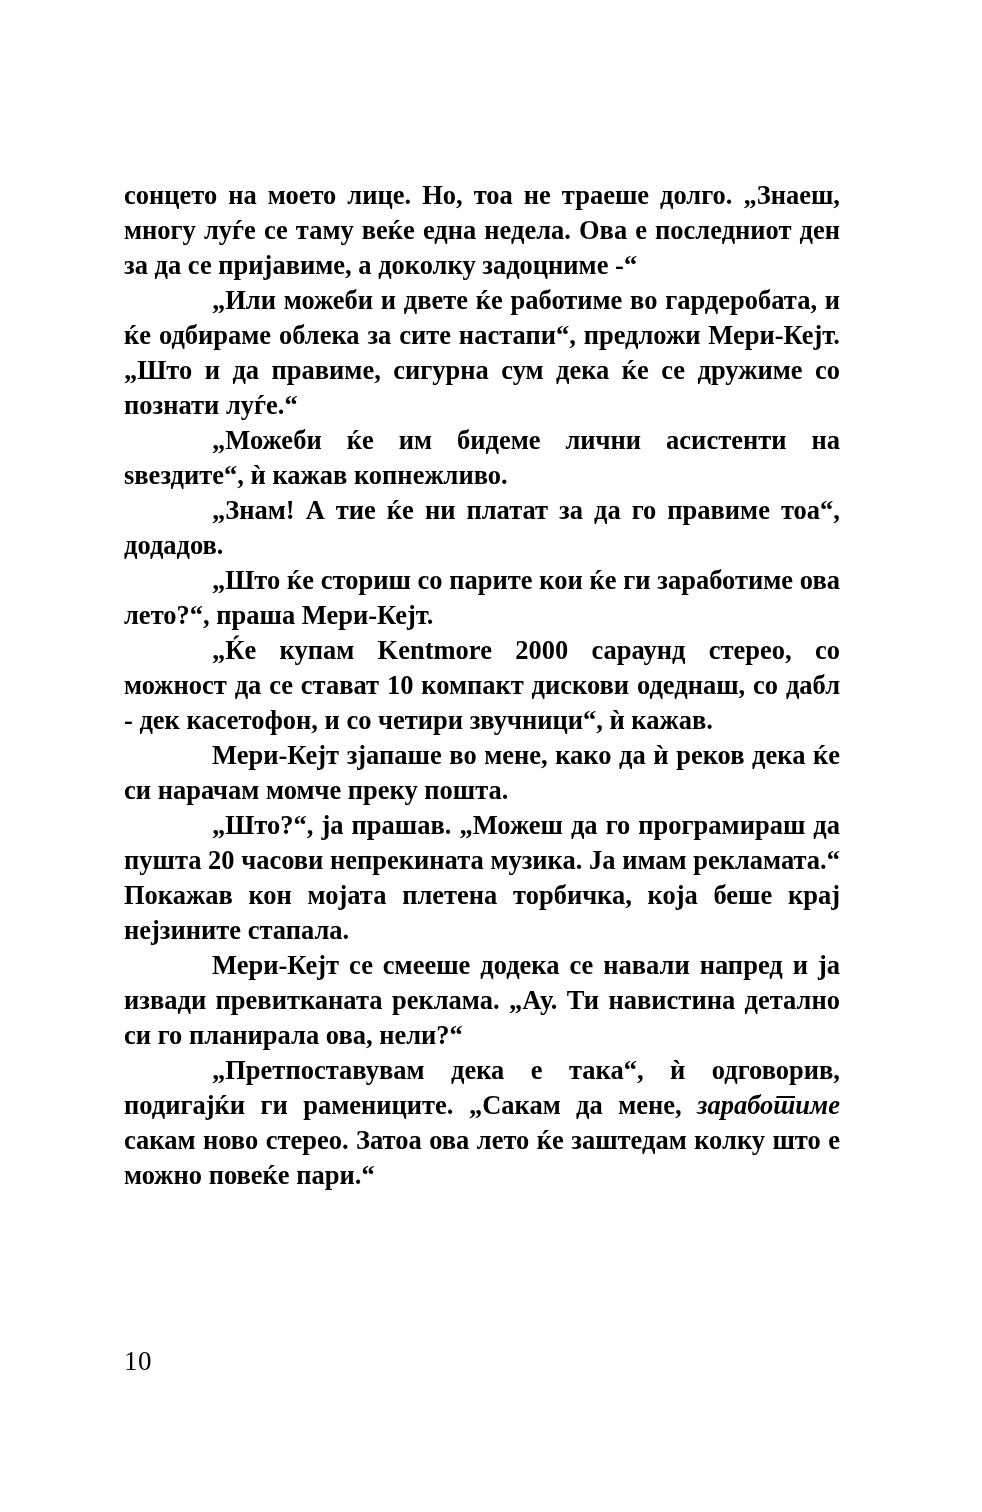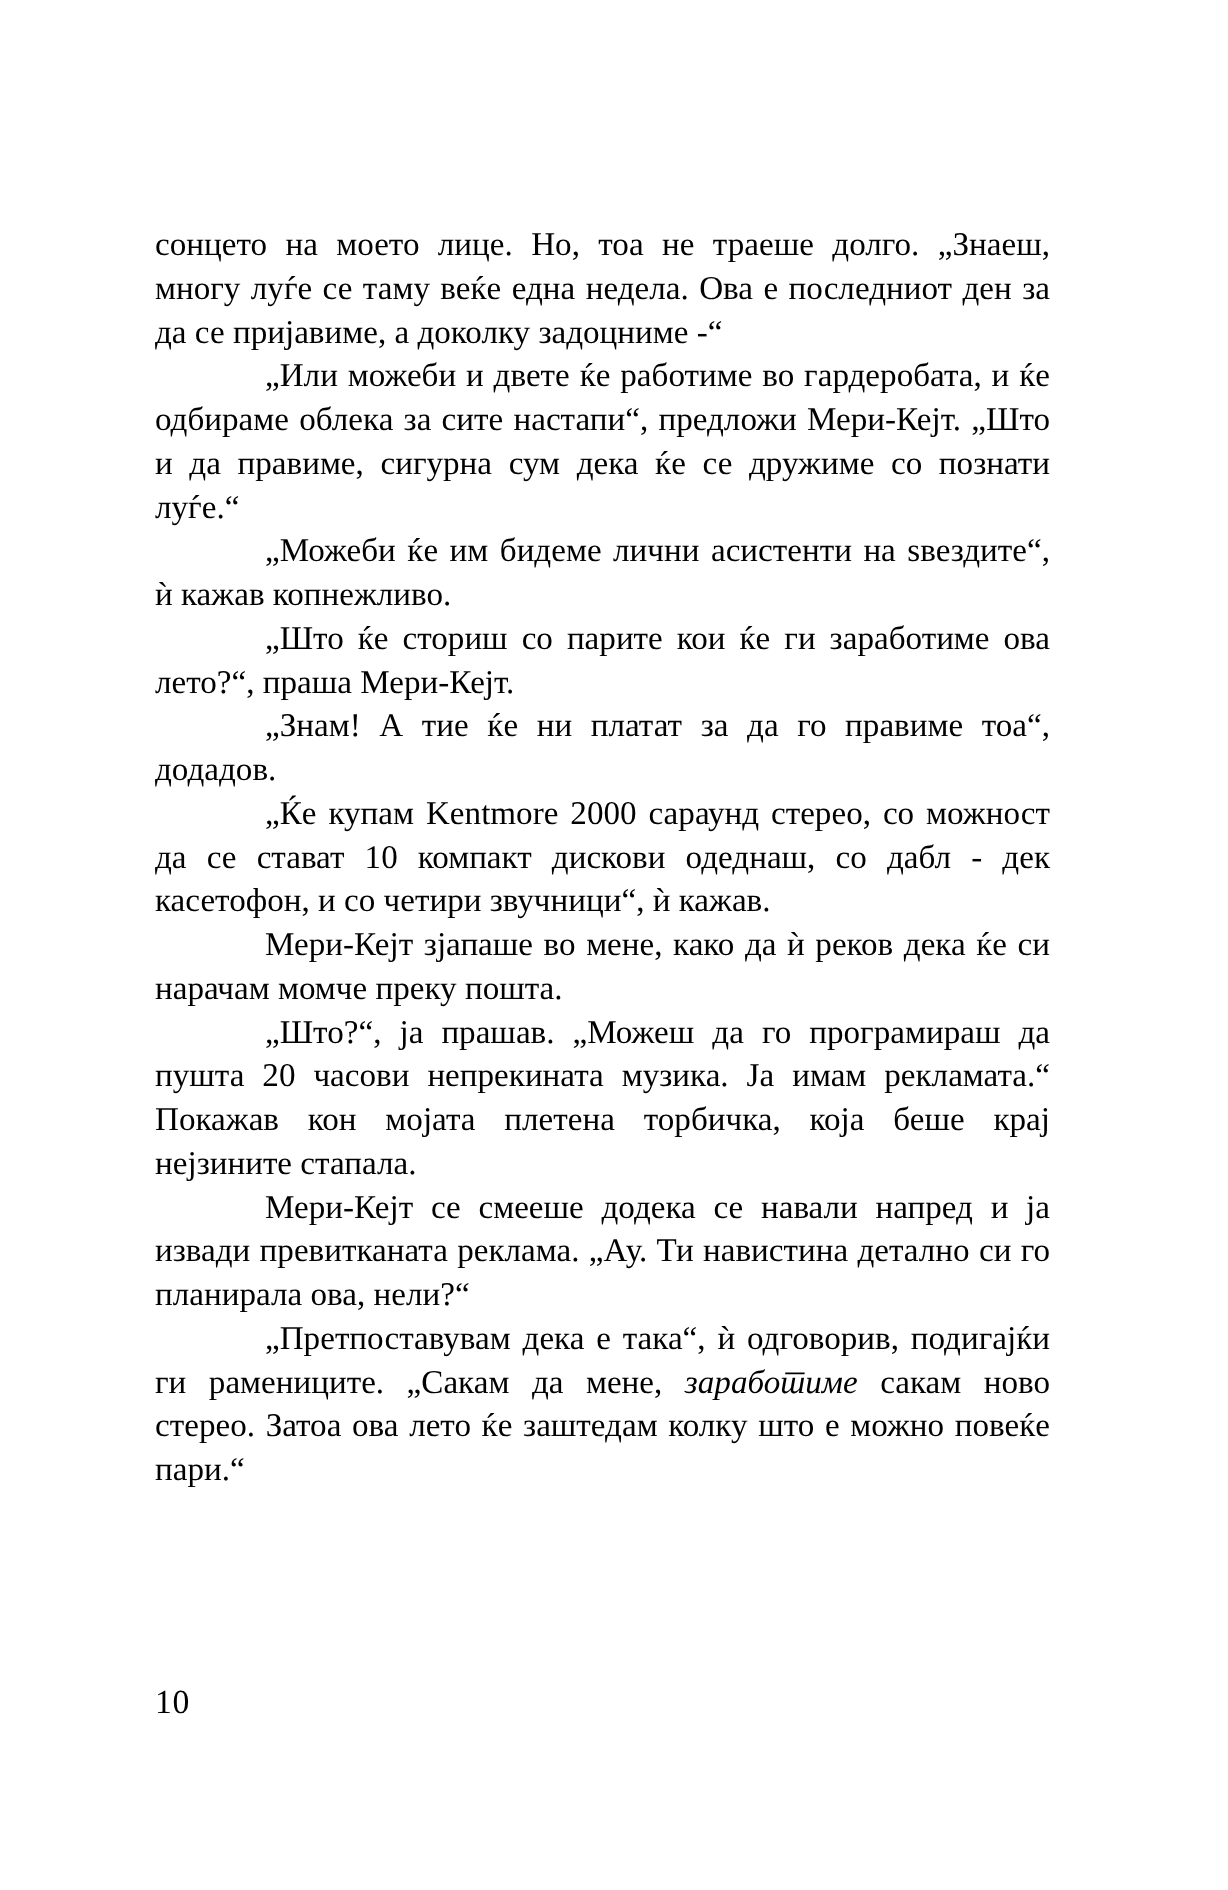--- a/index.html
+++ b/index.html
@@ -37,20 +37,21 @@
   .para {
     margin: 0;
     padding: 0;
     text-align: justify;
     text-justify: inter-word;
     font-size: 26.5px;
     line-height: 35px;
     text-indent: 88px;
     hyphens: none;
     word-spacing: 0px;
+    font-weight: bold;
   }
 
   .para.first {
     text-indent: 0;
   }
 
   .para em {
     font-style: italic;
   }
 
@@ -75,23 +76,23 @@
 
   <div class="text-block">
 
     <p class="para first">сонцето на моето лице. Но, тоа не траеше долго. „Знаеш, многу луѓе се таму веќе една недела. Ова е последниот ден за да се пријавиме, а доколку задоцниме -“</p>
 
 
     <p class="para">„Или можеби и двете ќе работиме во гардеробата, и ќе одбираме облека за сите настапи“, предложи Мери-Кејт. „Што и да правиме, сигурна сум дека ќе се дружиме со познати луѓе.“</p>
 
     <p class="para">„Можеби ќе им бидеме лични асистенти на ѕвездите“, ѝ кажав копнежливо.</p>
 
+    <p class="para">„Знам! А тие ќе ни платат за да го правиме тоа“, додадов.</p>
+
     <p class="para">„Што ќе сториш со парите кои ќе ги заработиме ова лето?“, праша Мери-Кејт.</p>
-
-    <p class="para">„Знам! А тие ќе ни платат за да го правиме тоа“, додадов.</p>
 
     <p class="para">„Ќе купам Kentmore 2000 сараунд стерео, со можност да се стават 10 компакт дискови одеднаш, со дабл - дек касетофон, и со четири звучници“, ѝ кажав.</p>
 
     <p class="para">Мери-Кејт зјапаше во мене, како да ѝ реков дека ќе си нарачам момче преку пошта.</p>
 
     <p class="para">„Што?“, ја прашав. „Можеш да го програмираш да пушта 20 часови непрекината музика. Ја имам рекламата.“ Покажав кон мојата плетена торбичка, која беше крај нејзините стапала.</p>
 
     <p class="para">Мери-Кејт се смееше додека се навали напред и ја извади превитканата реклама. „Ау. Ти навистина детално си го планирала ова, нели?“</p>
 
     <p class="para"><span>„Претпоставувам дека е така“, ѝ одговорив, подигајќи ги рамениците. „Сакам да мене, </span><em>заработиме</em><span> сакам ново стерео. Затоа ова лето ќе заштедам колку што е можно повеќе пари.“</span></p>

